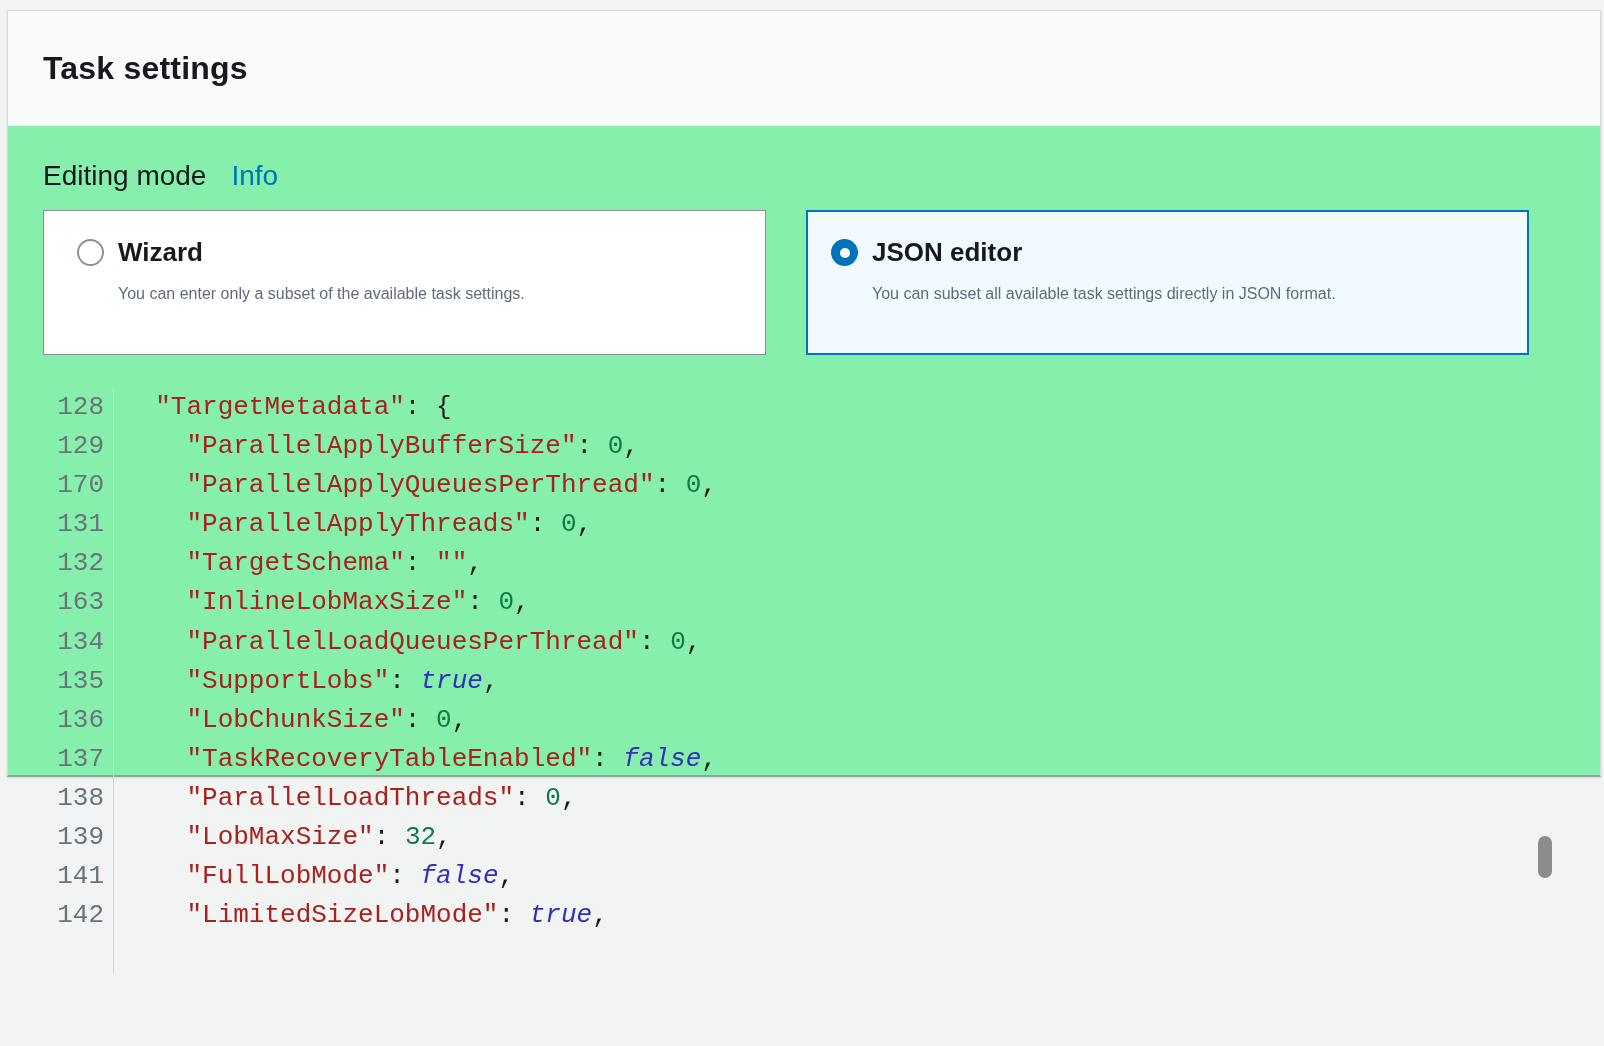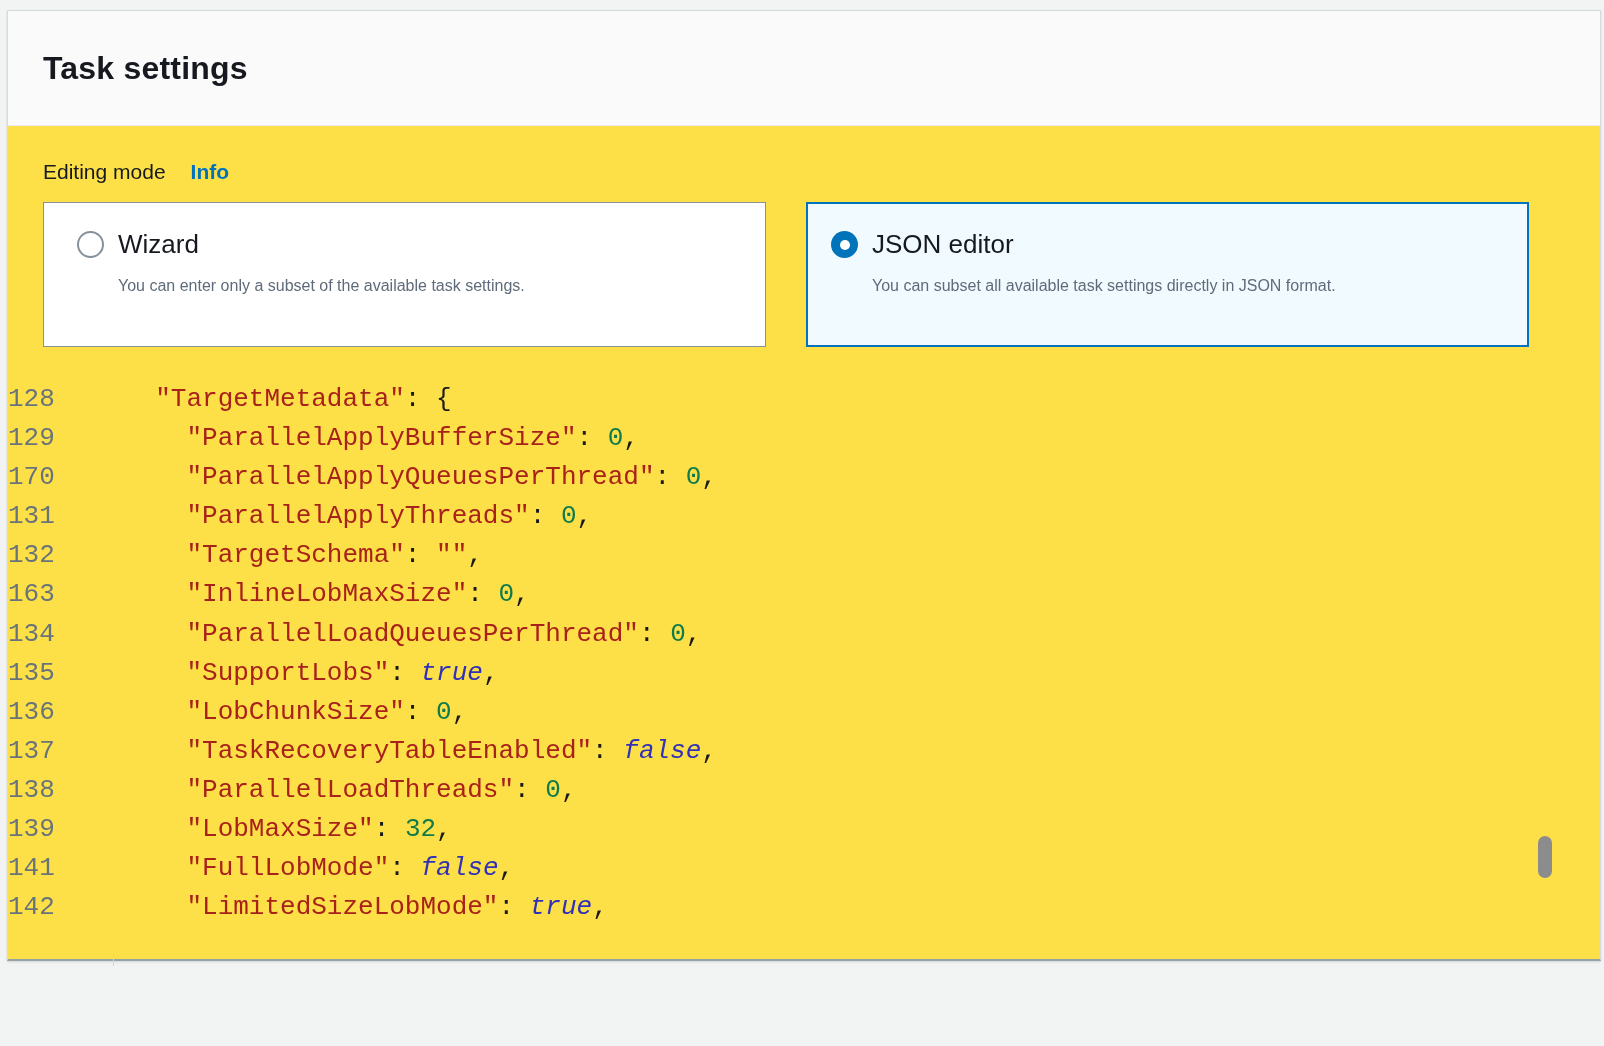--- a/index.html
+++ b/index.html
@@ -5,43 +5,43 @@
   * { margin:0; padding:0; box-sizing:border-box; }
   html,body { width:1604px; height:1046px; }
   body {
     background:#f2f3f3;
     font-family:"Liberation Sans", sans-serif;
     color:#16191f;
     position:relative;
     overflow:hidden;
   }
   .panel {
-    position:absolute; left:7px; top:10px; width:1594px; height:951px;
-    background:#fde047;
+    position:absolute; left:7px; top:10px; width:1594px; height:767px;
+    background:#86efac;
     border:1px solid #d5dbdb;
     border-bottom:2px solid #95a0a6;
     box-shadow:0 1px 2px rgba(0,0,0,0.12);
   }
   .panel-header {
     height:115px;
     background:#fafafa;
     border-bottom:1px solid #eaeded;
     display:flex; align-items:center;
     padding-left:35px;
   }
   .panel-title { font-size:32px; font-weight:700; letter-spacing:0.2px; }
 
   .editing-row {
     margin:34px 0 0 35px;
     display:flex; align-items:baseline;
-    font-size:21px;
+    font-size:28px;
   }
   .info-link {
     margin-left:25px;
-    font-weight:700;
+    font-weight:400;
     color:var(--accent,#0073bb);
     text-decoration:none;
     cursor:pointer;
   }
 
   .tiles { margin:18px 35px 0 35px; display:flex; gap:40px; }
   .tile {
     width:723px; height:145px;
     background:#fff;
     border:1px solid #87919b;
@@ -61,33 +61,33 @@
   }
   .radio.checked {
     border:none; background:var(--accent,#0073bb);
     position:relative;
   }
   .radio.checked::after {
     content:""; position:absolute; left:50%; top:50%;
     width:10px; height:10px; border-radius:50%;
     background:#fff; transform:translate(-50%,-50%);
   }
-  .tile-label { margin-left:14px; font-size:26px; font-weight:400; }
+  .tile-label { margin-left:14px; font-size:26px; font-weight:700; }
   .tile-desc {
     margin:8px 0 0 41px;
     font-size:16px; line-height:35px;
     color:#5f6b7a;
     max-width:620px;
   }
 
   .editor { margin-top:33px; font-family:"Liberation Mono", monospace; font-size:26px; }
   .code-line { display:flex; height:39.1px; line-height:39.1px; }
   .ln {
     width:106px; flex:0 0 auto;
-    text-align:left; padding-right:9px;
+    text-align:right; padding-right:9px;
     border-right:1px solid #d5d5d5;
     color:#68737b;
   }
   .ct { padding-left:10px; white-space:pre; }
   .tk-key  { color:var(--key-color,#a8211b); }
   .tk-num  { color:var(--num-color,#107a4b); }
   .tk-bool { color:var(--bool-color,#3030b8);font-style:italic; }
   .tk-punc { color:#1a1a1a; }
   .hl { background:var(--hl-color,#cc9c9c); box-shadow:0 -2px 0 var(--hl-color,#cc9c9c), 0 2px 0 var(--hl-color,#cc9c9c); }
 

